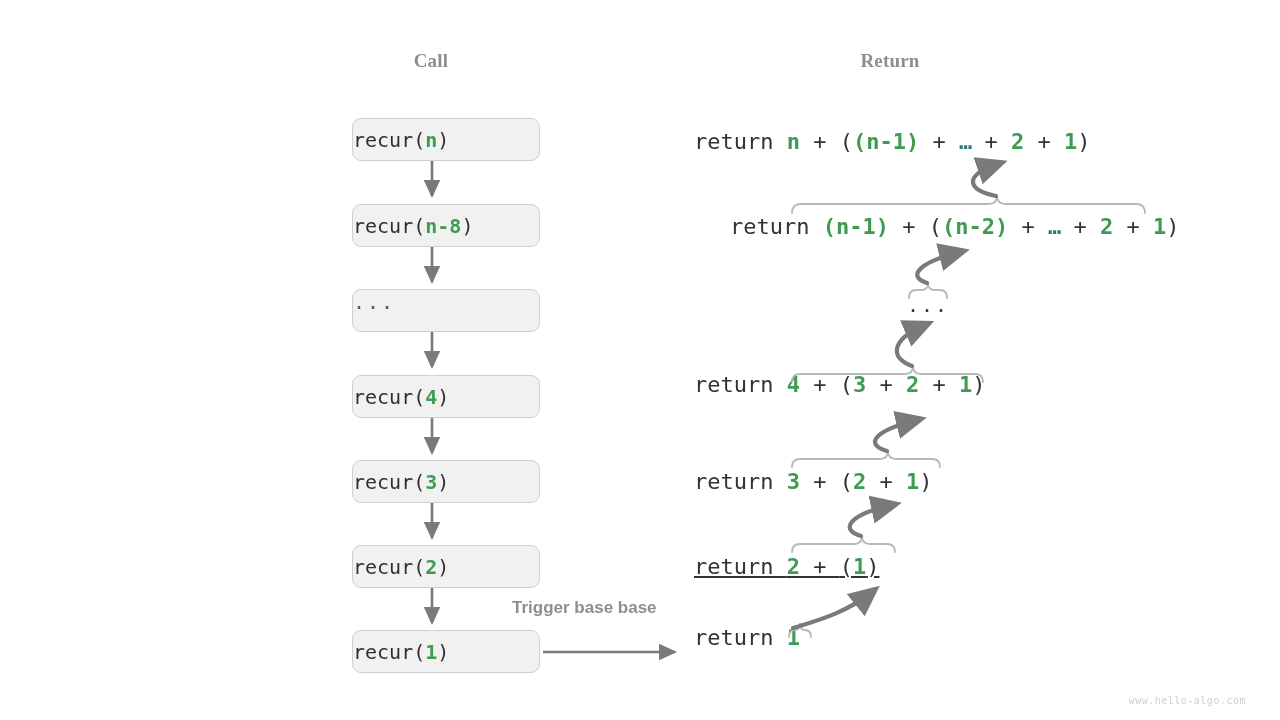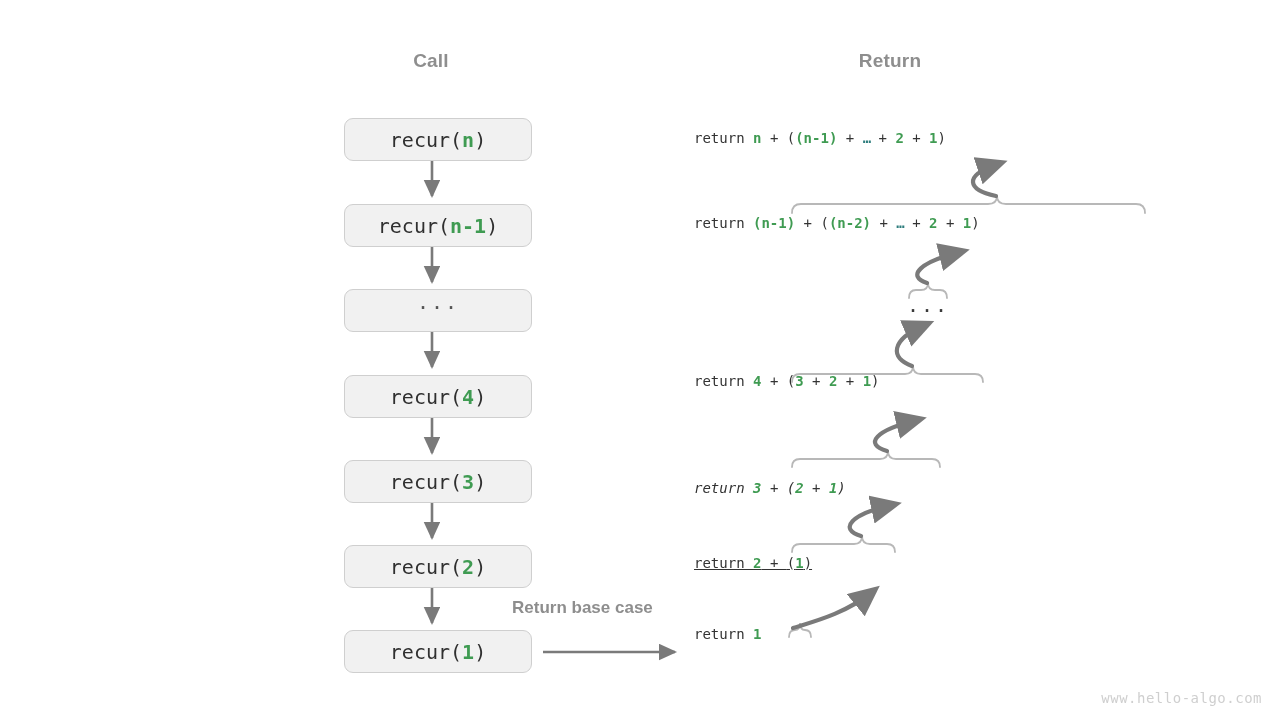--- a/index.html
+++ b/index.html
@@ -12,44 +12,43 @@
     width: 1280px;
     height: 720px;
     background: #ffffff;
     overflow: hidden;
     font-family: "Liberation Sans", sans-serif;
   }
 
   
   .col-header {
     position: absolute;
-    font-family: Liberation Sans, sans-serif;
+    font-family: Liberation Serif, serif;
     font-weight: bold;
     font-size: 19px;
     color: #8e8e8e;
     letter-spacing: 0.2px;
     white-space: nowrap;
     transform: translateX(-50%);
   }
   #hdr-call   { left: 431px; top: 50px; }
   #hdr-return { left: 890px; top: 50px; }
 
   
   .call-box {
     position: absolute;
-    left: 344px;
+    left: 352px;
     width: 188px;
     height: 43px;
     box-sizing: border-box;
     background: #f1f1f1;
     border: 1.4px solid #cfcfcf;
     border-radius: 9px;
     display: flex;
     align-items: center;
-    justify-content: center;
     font-family: "DejaVu Sans Mono", "Liberation Mono", monospace;
     font-size: 20px;
     color: #2f2f2f;
     letter-spacing: 0px;
   }
   .call-box .arg {
     color: #3f9b52;
     font-weight: bold;
   }
   .call-box.ellipsis {
@@ -58,21 +57,21 @@
     letter-spacing: 2px;
     padding-bottom: 7px;
   }
 
   
   .ret-line {
     position: absolute;
     left: 694px;
     white-space: nowrap;
     font-family: "DejaVu Sans Mono", "Liberation Mono", monospace;
-    font-size: 14px;
+    font-size: 22px;
     color: #333333;
     line-height: 1;
   }
   .ret-line .kw   { color: #333333; }
   .ret-line .g    { color: #3f9b52; font-weight: bold; }
   .ret-line .op   { color: #333333; }
   .ret-line .par  { color: #333333; }
   .ret-line .dots { color: #2e7d7d; font-weight: bold; letter-spacing: -1px; }
 
   .ret-dots-mid {
@@ -94,24 +93,24 @@
     font-family: "Liberation Sans", sans-serif;
     font-weight: bold;
     font-size: 17px;
     color: #8e8e8e;
     white-space: nowrap;
   }
 
   
   #watermark {
     position: absolute;
-    right: 18px;
+    right: 34px;
     bottom: 14px;
     font-family: "DejaVu Sans Mono", "Liberation Mono", monospace;
-    font-size: 14px;
+    font-size: 10px;
     color: #cfcfcf;
     letter-spacing: 0.5px;
   }
 
   
   #overlay {
     position: absolute;
     left: 0; top: 0;
     width: 1280px; height: 720px;
     pointer-events: none;
@@ -126,21 +125,21 @@
   <div class="col-header" id="hdr-return">Return</div>
 
   <div id="call-stack">
       <div class="call-box" style="top: 118px;">
         <span>recur(</span>
         <span class="arg">n</span>
         <span>)</span>
       </div>
       <div class="call-box" style="top: 204px;">
         <span>recur(</span>
-        <span class="arg">n-1</span>
+        <span class="arg">n-8</span>
         <span>)</span>
       </div>
       <div class="call-box ellipsis" style="top: 289px;">
         <span>···</span>
       </div>
       <div class="call-box" style="top: 375px;">
         <span>recur(</span>
         <span class="arg">4</span>
         <span>)</span>
       </div>
@@ -156,30 +155,30 @@
       </div>
       <div class="call-box" style="top: 630px;">
         <span>recur(</span>
         <span class="arg">1</span>
         <span>)</span>
       </div>
     </div>
 
   <div id="return-column">
       <div class="ret-line" style="top: 131px;"><span class="kw">return </span><span class="g">n</span><span class="op"> + </span><span class="par">(</span><span class="g">(n-1)</span><span class="op"> + </span><span class="dots">…</span><span class="op"> + </span><span class="g">2</span><span class="op"> + </span><span class="g">1</span><span class="par">)</span></div>
-      <div class="ret-line" style="top: 216px;"><span class="kw">return </span><span class="g">(n-1)</span><span class="op"> + </span><span class="par">(</span><span class="g">(n-2)</span><span class="op"> + </span><span class="dots">…</span><span class="op"> + </span><span class="g">2</span><span class="op"> + </span><span class="g">1</span><span class="par">)</span></div>
+      <div class="ret-line" style="top: 216px; margin-left: 36px;"><span class="kw">return </span><span class="g">(n-1)</span><span class="op"> + </span><span class="par">(</span><span class="g">(n-2)</span><span class="op"> + </span><span class="dots">…</span><span class="op"> + </span><span class="g">2</span><span class="op"> + </span><span class="g">1</span><span class="par">)</span></div>
       <div class="ret-line" style="top: 374px;"><span class="kw">return </span><span class="g">4</span><span class="op"> + </span><span class="par">(</span><span class="g">3</span><span class="op"> + </span><span class="g">2</span><span class="op"> + </span><span class="g">1</span><span class="par">)</span></div>
-      <div class="ret-line" style="top: 481px; font-style: italic;"><span class="kw">return </span><span class="g">3</span><span class="op"> + </span><span class="par">(</span><span class="g">2</span><span class="op"> + </span><span class="g">1</span><span class="par">)</span></div>
+      <div class="ret-line" style="top: 471px;"><span class="kw">return </span><span class="g">3</span><span class="op"> + </span><span class="par">(</span><span class="g">2</span><span class="op"> + </span><span class="g">1</span><span class="par">)</span></div>
       <div class="ret-line" style="top: 556px; text-decoration: underline;"><span class="kw">return </span><span class="g">2</span><span class="op"> + </span><span class="par">(</span><span class="g">1</span><span class="par">)</span></div>
       <div class="ret-line" style="top: 627px;"><span class="kw">return </span><span class="g">1</span></div>
     </div>
 
   <div class="ret-dots-mid" id="ret-dots-mid" style="top: 298px;">···</div>
 
-  <div id="trigger-label">Return base case</div>
+  <div id="trigger-label">Trigger base base</div>
 
   <div id="watermark">www.hello-algo.com</div>
 
   <svg id="overlay" viewBox="0 0 1280 720">
     <defs>
       <marker id="ah" markerWidth="9" markerHeight="9" refX="6.2" refY="3.2" orient="auto">
         <path d="M0,0 L7,3.2 L0,6.4 z" fill="#7a7a7a"></path>
       </marker>
       <marker id="ahc" markerWidth="10" markerHeight="10" refX="5.0" refY="3.4" orient="auto">
         <path d="M0,0 L7.4,3.4 L0,6.8 z" fill="#7a7a7a"></path>

